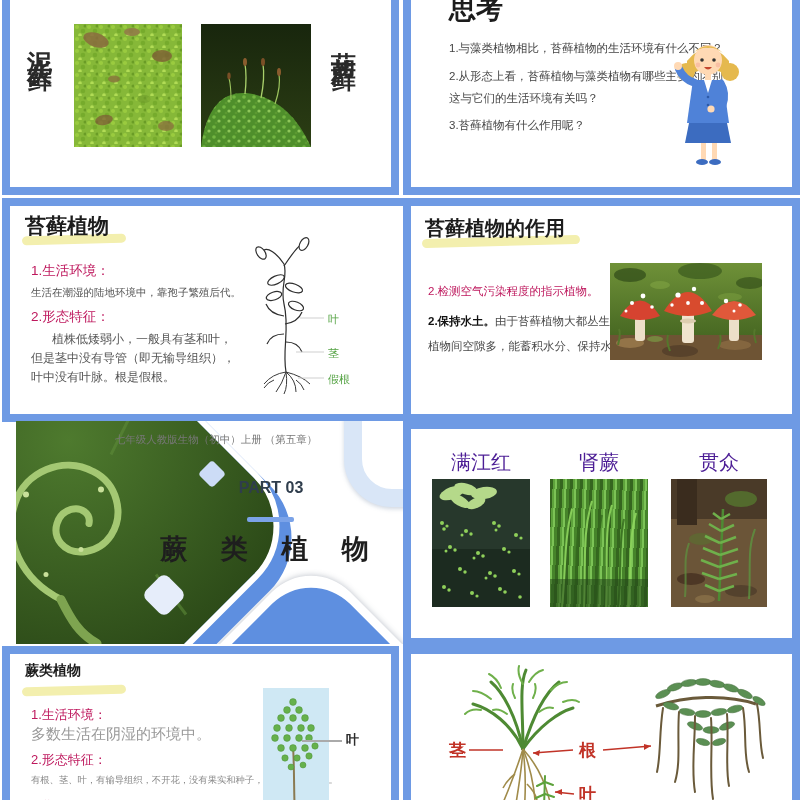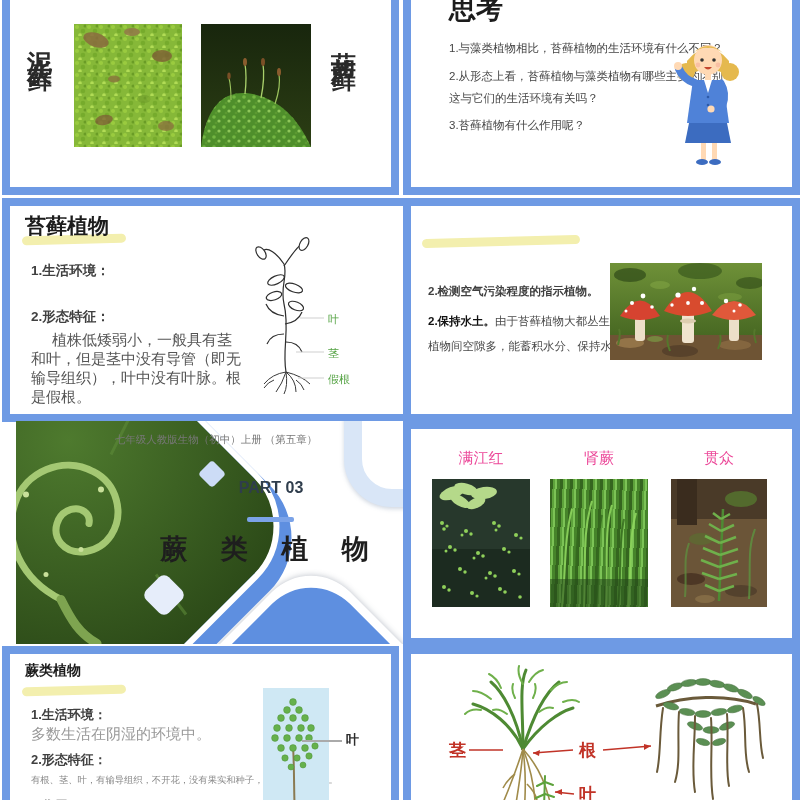--- a/index.html
+++ b/index.html
@@ -5,25 +5,25 @@
   html,body{margin:0;padding:0;background:#fff;}
   .canvas{position:relative;width:800px;height:800px;background:#fff;overflow:hidden;
           font-family:"Liberation Sans","DejaVu Sans",sans-serif;}
   .slide{position:absolute;background:#fff;border:8px solid #6e9ae4;overflow:hidden;box-sizing:border-box;}
   .slide.noborder{border:none;margin-left:16px;}
   .abs{position:absolute;}
   .vtext{writing-mode:vertical-rl;font-size:25px;font-weight:600;color:#2a2a2a;letter-spacing:7px;}
   .ph{position:absolute;overflow:hidden;}
   .sl-title{position:absolute;font-weight:700;color:#1c1c1c;z-index:3;}
   .hl{position:absolute;background:#f3efae;height:9px;border-radius:5px;transform:rotate(-1.5deg);z-index:2;}
-  .h-bold{position:absolute;font-weight:700;color:#404040;}
+  .h-bold{position:absolute;font-weight:400;color:#be185d;}
   .body-txt{position:absolute;color:#555;}
   .q-txt{position:absolute;color:#454545;font-size:11.5px;white-space:nowrap;}
   .rot45{transform:rotate(45deg);}
-  .s6-label{position:absolute;font-size:15px;color:#ec4899;text-align:center;width:100px;}
+  .s6-label{position:absolute;font-size:20px;color:#4c1d95;text-align:center;width:100px;}
   .leaf-label{position:absolute;font-weight:700;color:#2d2d2d;}
 </style>
 </head>
 <body>
 
 <div class="canvas">
 
   <div class="slide" style="left:2px;top:-29px;width:397px;height:224px;">
     <div class="vtext abs" style="left:14px;top:52px;height:110px;">泥炭藓</div>
 
@@ -113,22 +113,23 @@
         <ellipse cx="33" cy="133" rx="6" ry="3" fill="#3c6cc0"></ellipse>
         <ellipse cx="46" cy="133" rx="6" ry="3" fill="#3c6cc0"></ellipse>
       </svg>
     </div>
   </div>
 
   <div class="slide" style="left:2px;top:198px;width:444px;height:224px;">
     <div class="hl" style="left:12px;top:29px;width:104px;"></div>
     <div class="sl-title" style="left:15px;top:6px;font-size:21px;">苔藓植物</div>
     <div class="h-bold" style="left:21px;top:56px;font-size:13.5px;">1.生活环境：</div>
+    <div class="body-txt" style="left:21px;top:80px;font-size:10.5px;">生活在潮湿的陆地环境中，靠孢子繁殖后代。</div>
     <div class="h-bold" style="left:21px;top:102px;font-size:13.5px;">2.形态特征：</div>
-    <div class="body-txt" style="left:21px;top:124px;width:212px;font-size:15px;line-height:19px;text-indent:21px;">植株低矮弱小，一般具有茎和叶，但是茎中没有导管（即无输导组织），叶中没有叶脉。根是假根。</div>
+    <div class="body-txt" style="left:21px;top:124px;width:212px;font-size:12px;line-height:19px;text-indent:21px;">植株低矮弱小，一般具有茎和叶，但是茎中没有导管（即无输导组织），叶中没有叶脉。根是假根。</div>
 
     <div class="abs" style="left:228px;top:26px;width:152px;height:162px;">
       <svg width="152" height="162" viewBox="0 0 152 162">
         <g stroke="#2e2e2e" stroke-width="1.2" fill="none">
           <path d="M48,140 C44,118 52,96 46,72 C42,54 50,44 46,32"></path>
           <path d="M46,32 C38,20 30,16 26,18"></path>
           <ellipse cx="23" cy="21" rx="4" ry="7" transform="rotate(-35 23 21)" fill="#fff"></ellipse>
           <path d="M46,34 C54,22 60,14 64,12"></path>
           <ellipse cx="66" cy="12" rx="4" ry="7" transform="rotate(30 66 12)" fill="#fff"></ellipse>
           <ellipse cx="38" cy="48" rx="9" ry="4" transform="rotate(-25 38 48)"></ellipse>
@@ -156,20 +157,21 @@
         </g>
         <text x="90" y="91" font-size="11" fill="#55a344">叶</text>
         <text x="90" y="125" font-size="11" fill="#55a344">茎</text>
         <text x="90" y="151" font-size="11" fill="#55a344">假根</text>
       </svg>
     </div>
   </div>
 
   <div class="slide" style="left:403px;top:198px;width:397px;height:224px;">
     <div class="hl" style="left:11px;top:31px;width:158px;"></div>
+    <div class="sl-title" style="left:14px;top:9px;font-size:20px;">苔藓植物的作用</div>
     <div class="h-bold" style="left:17px;top:78px;font-size:11.5px;">2.检测空气污染程度的指示植物。</div>
     <div class="abs" style="left:17px;top:108px;font-size:11.5px;white-space:nowrap;">
       <span style="font-weight:700;color:#111;">2.保持水土。</span><span style="color:#4a4a4a;">由于苔藓植物大都丛生，</span>
     </div>
     <div class="abs" style="left:17px;top:133px;font-size:11.5px;color:#4a4a4a;white-space:nowrap;">植物间空隙多，能蓄积水分、保持水土。</div>
 
     <div class="ph" style="left:199px;top:57px;width:152px;height:97px;">
       <svg width="152" height="97" viewBox="0 0 152 97">
         <defs>
           <linearGradient id="gr4" x1="0" y1="0" x2="0" y2="1">

